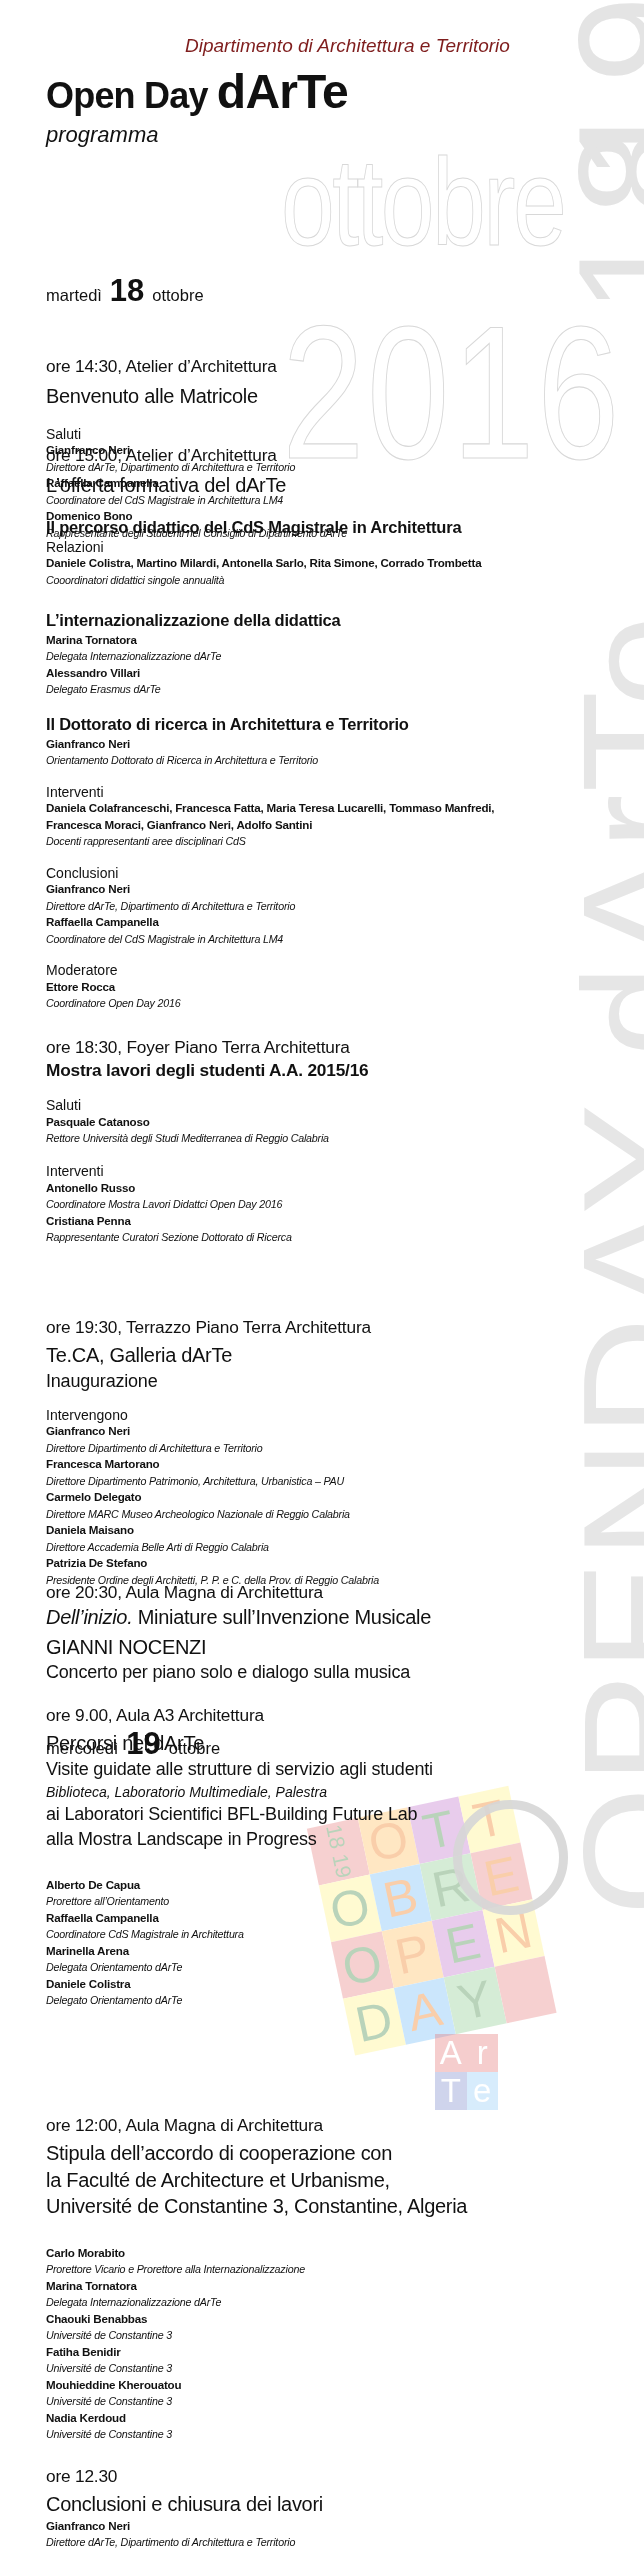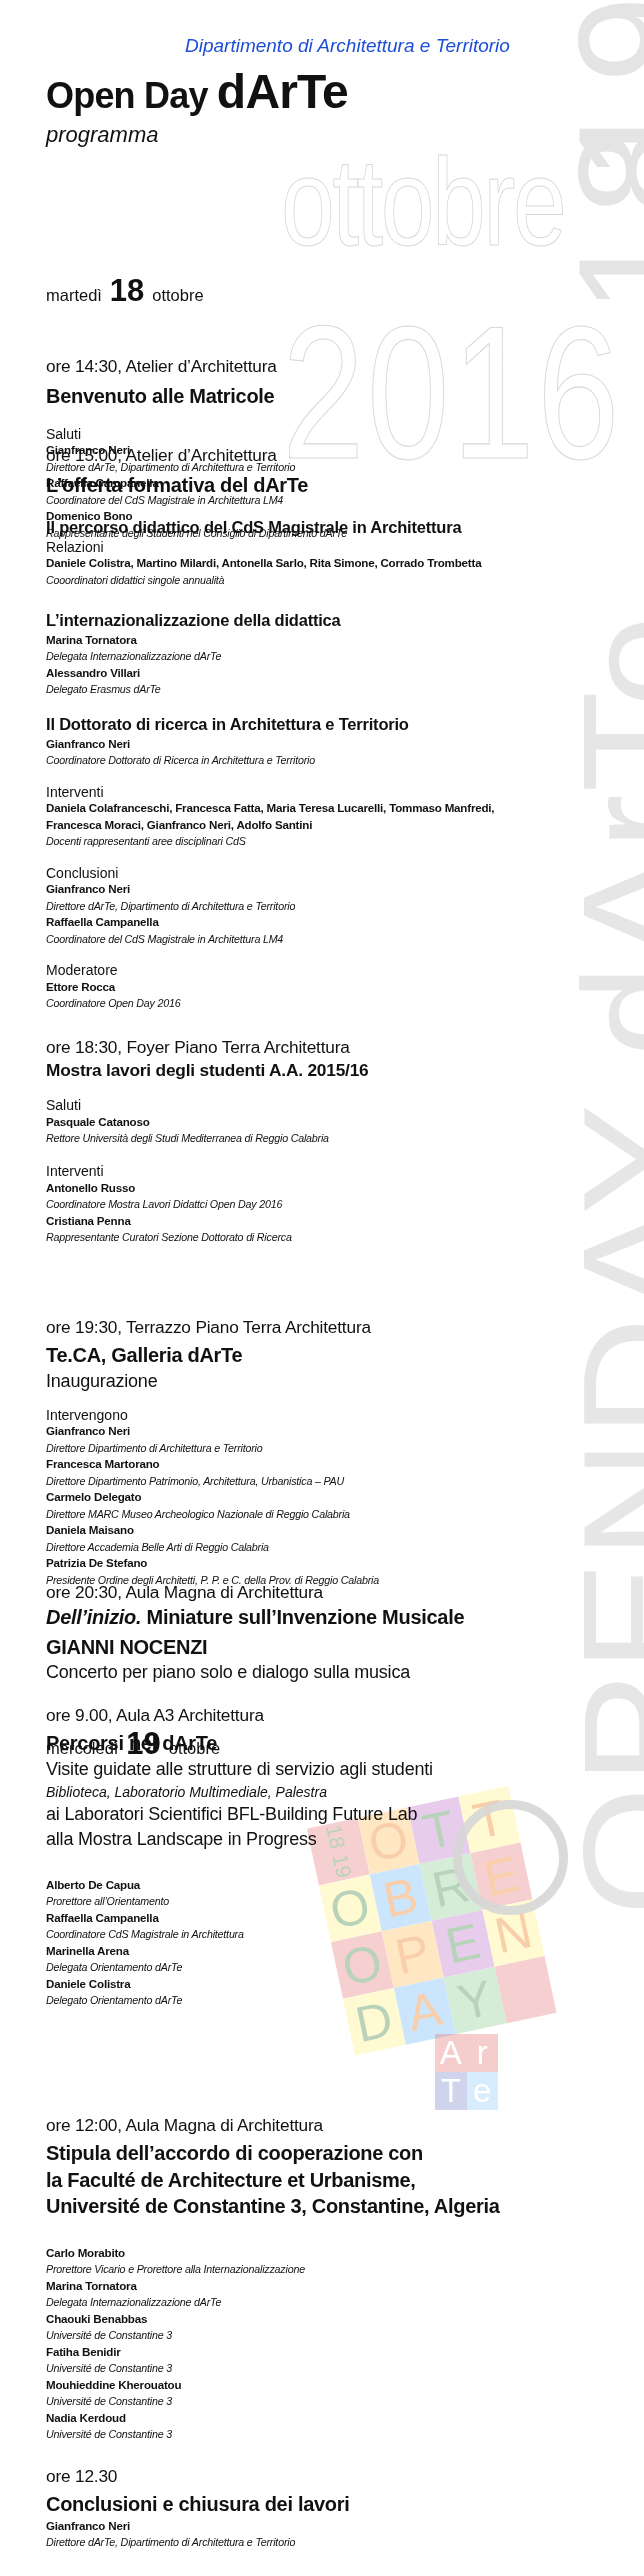--- a/index.html
+++ b/index.html
@@ -21,31 +21,31 @@
 
   
   .logo { position: absolute; left: 326px; top: 1805px; width: 206px; height: 206px; z-index: 0;
           transform: rotate(-12deg); opacity: 0.33; display: grid; grid-template-columns: repeat(4, 1fr); grid-template-rows: repeat(4, 1fr); }
   .logo .cell { display: flex; align-items: center; justify-content: center; font-size: 50px; font-weight: 400; }
   .logo-circle { position: absolute; left: 453px; top: 1800px; width: 97px; height: 97px; border: 9px solid #d6d6d6;
                  border-radius: 50%; z-index: 0; opacity: 0.9; }
   .logo-arte { position: absolute; left: 435px; top: 2034px; width: 63px; height: 71px; z-index: 0; opacity: 0.35;
                display: grid; grid-template-columns: 1fr 1fr; grid-template-rows: 1fr 1fr; font-size: 33px; color: #fff; }
   .logo-arte span { display:flex; align-items:center; justify-content:center; }
-  .dept { position: absolute; left: 185px; top: 35px; font-size: 19px; font-style: italic; color: #1d4ed8; white-space: nowrap; }
+  .dept { position: absolute; left: 185px; top: 35px; font-size: 19px; font-style: italic; color: #7f1d1d; white-space: nowrap; }
   .title { position: absolute; left: 46px; top: 64px; font-size: 36px; font-weight: 700; letter-spacing: -0.8px; white-space: nowrap; }
   .title .big { font-size: 48px; letter-spacing: -0.8px; }
   .subtitle { position: absolute; left: 46px; top: 122px; font-size: 22px; font-style: italic; white-space: nowrap; }
 
   .day { position: absolute; left: 46px; font-size: 16.5px; white-space: nowrap; }
   .day .num { font-size: 31px; font-weight: 700; margin: 0 3.3px; }
 
   .block { position: absolute; left: 46px; width: 545px; }
   .time { font-size: 17.3px; line-height: 23px; letter-spacing: -0.2px; white-space: nowrap; }
-  .ev-title { font-size: 20px; font-weight: 700; line-height: 26.4px; letter-spacing: -0.3px; white-space: nowrap; }
+  .ev-title { font-size: 20px; font-weight: 400; line-height: 26.4px; letter-spacing: -0.3px; white-space: nowrap; }
   .ev-sub { font-size: 17.3px; font-weight: 700; line-height: 23px; letter-spacing: -0.2px; white-space: nowrap; }
   .ev-plain { font-size: 18px; line-height: 25px; white-space: nowrap; letter-spacing: -0.2px; }
   .ev-ital { font-size: 14px; font-style: italic; line-height: 20px; white-space: nowrap; }
   .sec-title { font-size: 16.5px; font-weight: 700; line-height: 21.5px; letter-spacing: -0.2px; white-space: nowrap; }
   .label { font-size: 14px; line-height: 16.5px; white-space: nowrap; }
   .name { font-size: 11.6px; font-weight: 700; line-height: 16.5px; white-space: nowrap; letter-spacing: -0.2px; }
   .role { font-size: 10.7px; font-style: italic; line-height: 16.5px; white-space: nowrap; letter-spacing: -0.2px; }
 </style>
 </head>
 <body>
@@ -124,21 +124,21 @@
   <div class="sec-title">L’internazionalizzazione della didattica</div>
   <div class="name">Marina Tornatora</div>
   <div class="role">Delegata Internazionalizzazione dArTe</div>
   <div class="name">Alessandro Villari</div>
   <div class="role">Delegato Erasmus dArTe</div>
 </div>
 
 <div class="block" style="top:714px">
   <div class="sec-title">Il Dottorato di ricerca in Architettura e Territorio</div>
   <div class="name">Gianfranco Neri</div>
-  <div class="role">Coordinatore Dottorato di Ricerca in Architettura e Territorio</div>
+  <div class="role">Orientamento Dottorato di Ricerca in Architettura e Territorio</div>
   <div style="height:15px"></div>
   <div class="label">Interventi</div>
   <div class="name">Daniela Colafranceschi, Francesca Fatta, Maria Teresa Lucarelli, Tommaso Manfredi,</div>
   <div class="name">Francesca Moraci, Gianfranco Neri, Adolfo Santini</div>
   <div class="role">Docenti rappresentanti aree disciplinari CdS</div>
   <div style="height:15px"></div>
   <div class="label">Conclusioni</div>
   <div class="name">Gianfranco Neri</div>
   <div class="role">Direttore dArTe, Dipartimento di Architettura e Territorio</div>
   <div class="name">Raffaella Campanella</div>

